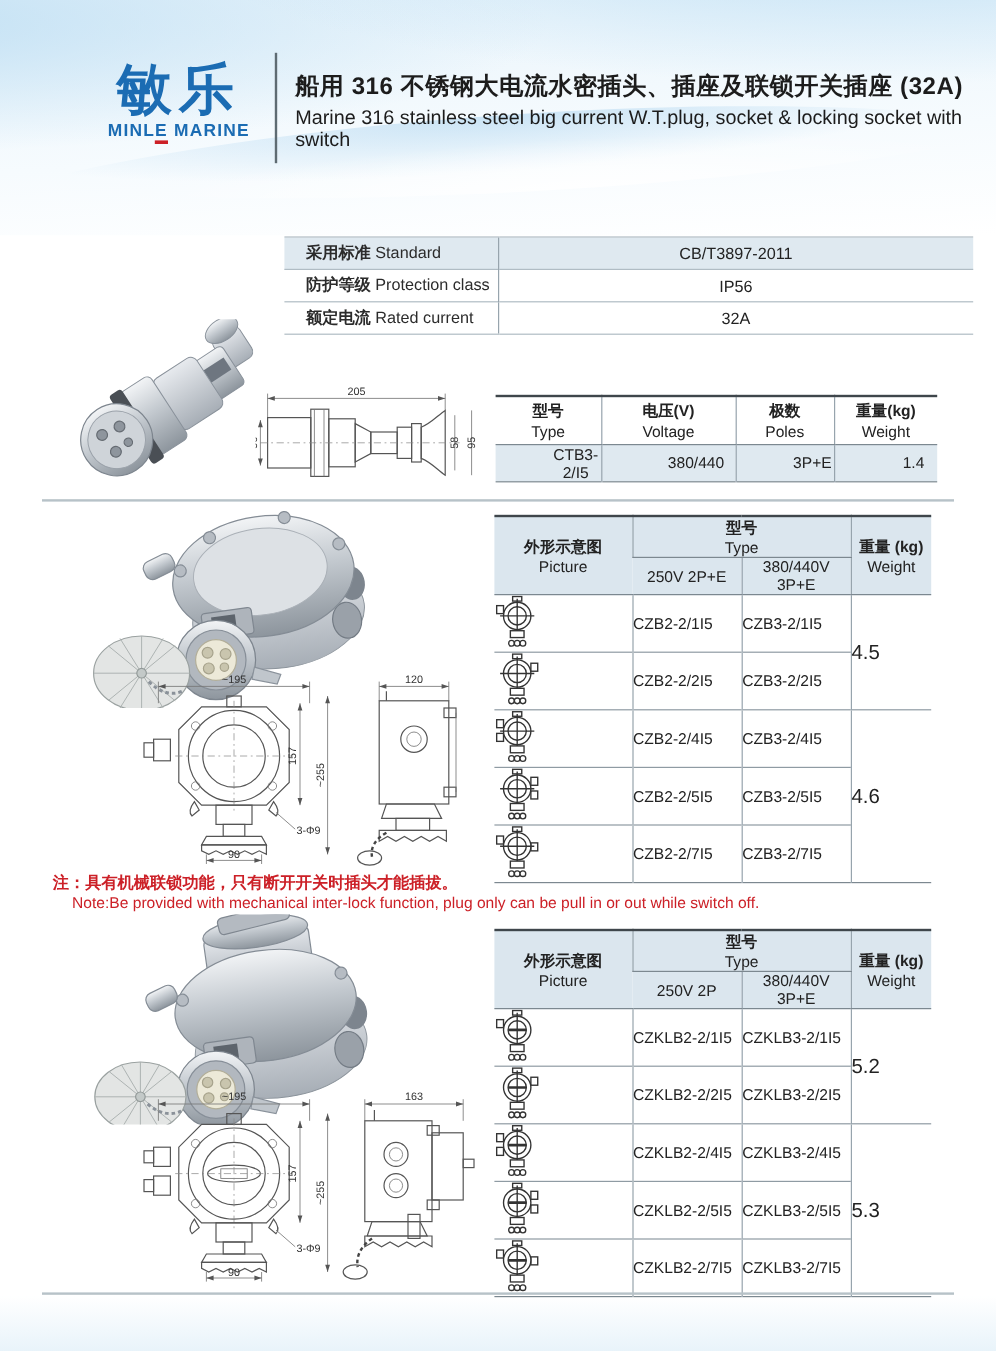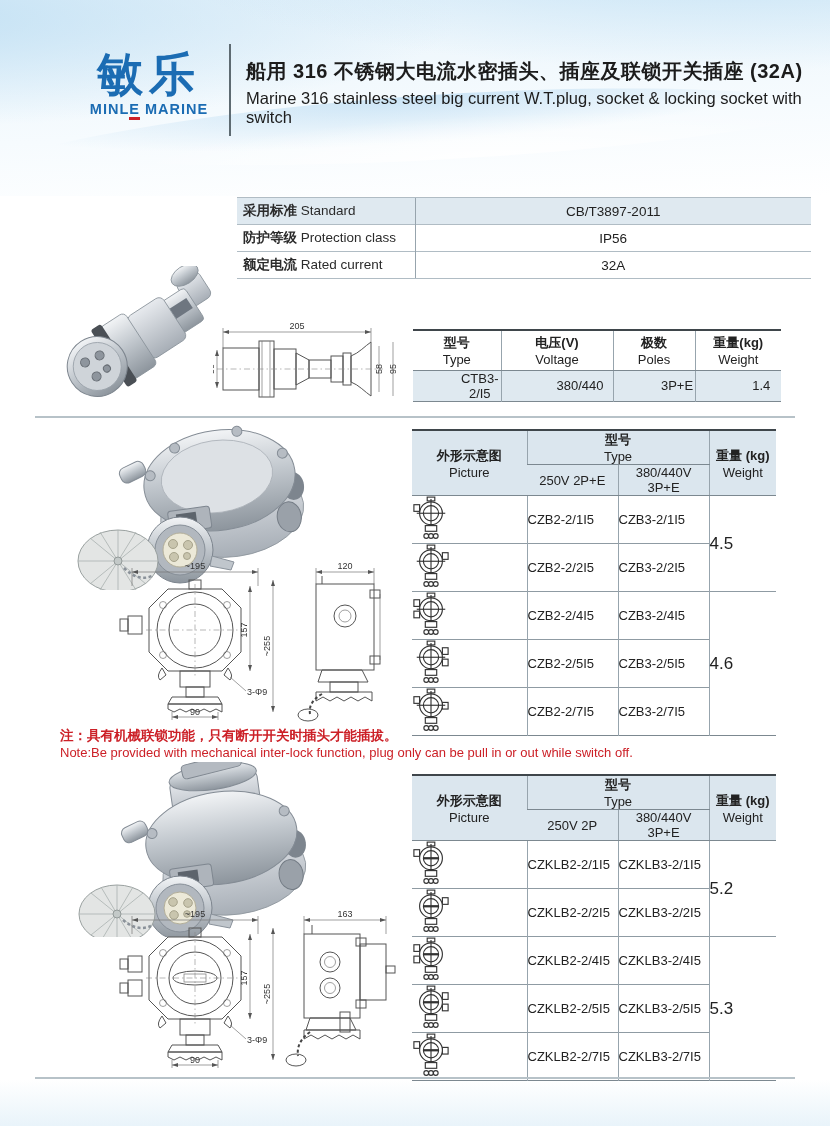--- a/index.html
+++ b/index.html
@@ -38,21 +38,21 @@
   .header-divider { position:absolute; left:229px; top:44px; width:2px; height:92px; background:#5e6b72; }
   .title-cn { position:absolute; left:246px; top:58px; width:570px; font-size:20px; font-weight:bold; color:#1c1c1c; letter-spacing:.5px; }
   .title-en { position:absolute; left:246px; top:89px; width:578px; font-size:16.5px; color:#1c1c1c; }
   
   .sep { position:absolute; left:35px; width:760px; height:2px; background:#b7c2c8; }
   
   table { border-collapse:collapse; }
   .specs { position:absolute; left:237px; top:197px; width:574px; }
   .specs td { height:27px; font-size:13.5px; border-top:1px solid #b0bcc4; }
   .specs tr:last-child td { border-bottom:1px solid #b0bcc4; }
-  .specs .lab { width:178px; padding-left:6px; color:#2b2b2b; }
+  .specs .lab { width:178px; padding-left:18px; color:#2b2b2b; }
   .specs .lab .cn { font-weight:bold; }
   .specs .val { text-align:center; border-left:1px solid #97a4ad; }
   .specs tr.shade td { background:#dfe9f0; }
   
   .ctb { position:absolute; left:413px; top:329px; width:368px; border-top:2px solid #3f464b; border-bottom:1px solid #7c8890; }
   .ctb th { height:40px; font-size:13px; font-weight:normal; border-bottom:1px solid #7c8890; }
   .ctb th .cn { font-weight:bold; }
   .ctb td { height:19px; font-size:13px; text-align:center; }
   .ctb td + td, .ctb th + th { border-left:1px solid #97a4ad; }
   .ctb tr.shade td { background:#dfe9f0;padding-left:46px; }
@@ -61,21 +61,21 @@
   .ztab { position:absolute; width:364px; border-top:2px solid #3f464b; border-bottom:1px solid #7c8890; }
   .ztab th { background:#dbe6ee; font-size:13px; font-weight:normal; border-bottom:1px solid #7c8890; }
   .ztab th .cn { font-weight:bold; }
   .ztab .h1 { height:30px; }
   .ztab .h2 th { height:26px; }
   .ztab td { height:46px; font-size:13px; border-top:1px solid #8f9ba3; }
   .ztab th + th, .ztab td + td { border-left:1px solid #97a4ad; }
   .ztab td.pic { border-top:1px solid #8f9ba3; }
   .ztab td.wt { font-size:17px; }
   
-  .note-cn { position:absolute; left:60px; top:727px; font-size:13.5px; font-weight:bold; color:#cc2027; }
+  .note-cn { position:absolute; left:44px; top:727px; font-size:13.5px; font-weight:bold; color:#cc2027; }
   .note-en { position:absolute; left:60px; top:745px; font-size:13px; color:#cc2027; }
   
   .abs { position:absolute; }
   svg text { font-family:"Liberation Sans", sans-serif; }
   .dim { font-size:9px; fill:#333; }
   .ln { stroke:#555; fill:none; stroke-width:1; }
   .thin { stroke:#777; fill:none; stroke-width:.7; }
 </style>
 </head>
 <body>

